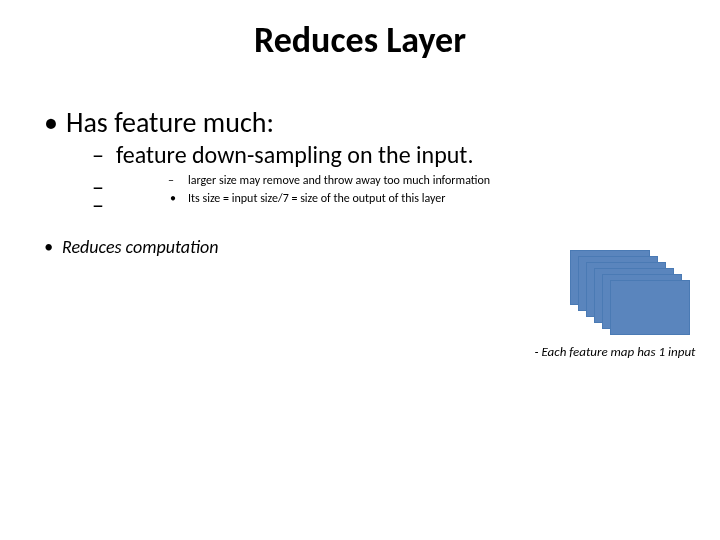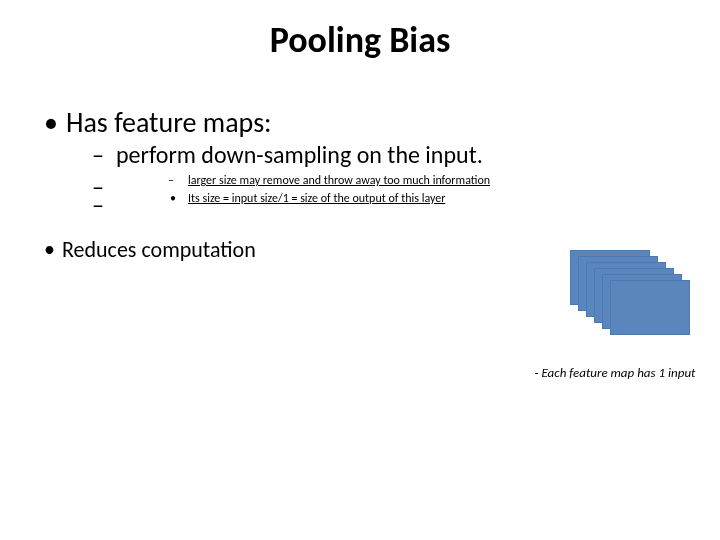--- a/index.html
+++ b/index.html
@@ -59,42 +59,42 @@
     content: "–";
     position: absolute;
     left: 2px;
     top: 0;
   }
   .lvl3 > li {
     position: relative;
     padding-left: 24px;
     margin-left: 48px;
     line-height: 1.35;
-    text-decoration: underline;
   }
   .lvl3.dash > li { font-size: 12px; }
   .lvl3.dash > li::before {
     content: "–";
     position: absolute;
     left: 4px;
     top: 0;
   }
   .lvl3.bullet > li { font-size: 12px; }
   .lvl3.bullet > li::before {
     content: "•";
     position: absolute;
     left: 6px;
     top: 0;
   }
   .lvl1b > li {
-    font-size: 22px;
+    font-size: 18px;
     position: relative;
     padding-left: 22px;
     margin-top: 30px;
     line-height: 1.3;
+    font-style: italic;
   }
   .lvl1b > li::before {
     content: "•";
     position: absolute;
     left: 4px;
     top: 0;
   }
   .stack {
     position: absolute;
     top: 250px;
@@ -105,50 +105,50 @@
   .rect {
     position: absolute;
     width: 80px;
     height: 55px;
     border: 1.5px solid #4a7ab4;
     background: #5a85bd;
     box-sizing: border-box;
   }
   .caption {
     position: absolute;
-    top: 365px;
+    top: 344px;
     left: 520px;
     width: 190px;
     font-size: 13px;
     font-style: italic;
     text-align: center;
     line-height: 1.2;
   }
 </style>
 </head>
 <body>
 
 <div class="slide">
 
-  <div class="title">Pooling Bias</div>
+  <div class="title">Reduces Layer</div>
 
   <div class="body">
     <ul class="lvl1">
       <li>
-        <span>Has feature maps:</span>
+        <span>Has feature much:</span>
         <ul class="lvl2">
-          <li><span> perform down-sampling on the input.</span></li>
+          <li><span> feature down-sampling on the input.</span></li>
           <li>
             <ul class="lvl3 dash">
               <li><span>larger size may remove and throw away too much information</span></li>
             </ul>
           </li>
           <li>
             <ul class="lvl3 bullet">
-              <li><span>Its size = input size/1 = size  of the output of this layer</span></li>
+              <li><span>Its size = input size/7 = size  of the output of this layer</span></li>
             </ul>
           </li>
         </ul>
       </li>
     </ul>
     <ul class="lvl1b">
       <li><span>Reduces computation</span></li>
     </ul>
   </div>
 

